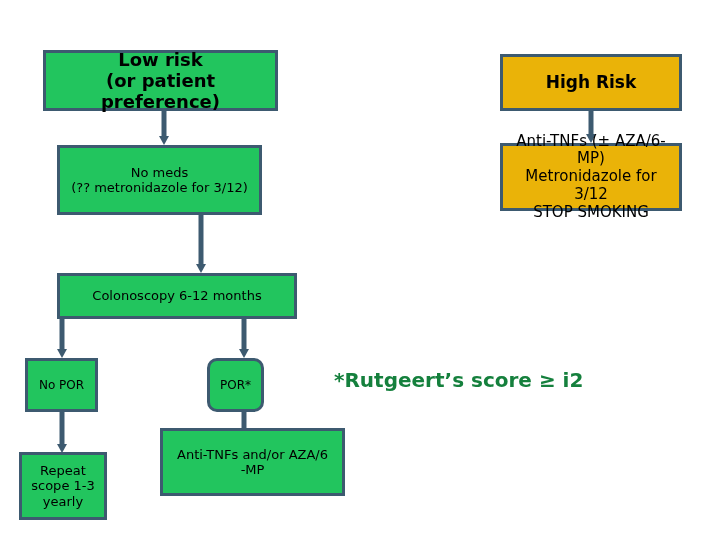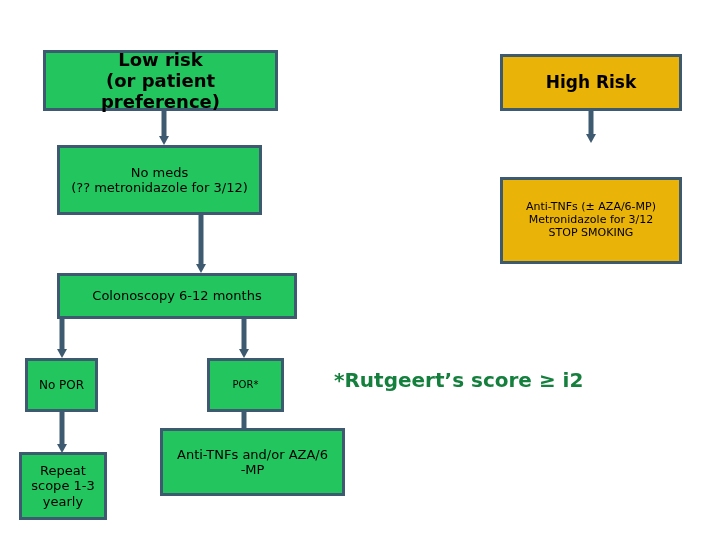--- a/index.html
+++ b/index.html
@@ -42,35 +42,35 @@
   }
   #node-high-risk {
     left: 500px; top: 54px; width: 182px; height: 57px;
     font-size: 17px; font-weight: bold;
   }
   #node-no-meds {
     left: 57px; top: 145px; width: 205px; height: 70px;
     font-size: 13px;
   }
   #node-anti-tnf-high {
-    left: 500px; top: 143px; width: 182px; height: 87px;
-    font-size: 11px;
-    margin-top: 34px;
+    left: 500px; top: 143px; width: 182px; height: 68px;
+    font-size: 15px;
   }
   #node-colonoscopy {
     left: 57px; top: 273px; width: 240px; height: 46px;
     font-size: 13px;
   }
   #node-no-por {
     left: 25px; top: 358px; width: 73px; height: 54px;
     font-size: 12px;
   }
   #node-por {
-    left: 207px; top: 358px; width: 77px; height: 54px;
-    font-size: 10px;
+    left: 207px; top: 358px; width: 57px; height: 54px;
+    font-size: 12px;
+    border-radius: 10px;
   }
   #node-repeat-scope {
     left: 19px; top: 452px; width: 88px; height: 68px;
     font-size: 13px;
   }
   #node-anti-tnf-aza {
     left: 160px; top: 428px; width: 185px; height: 68px;
     font-size: 13px;
   }
 

